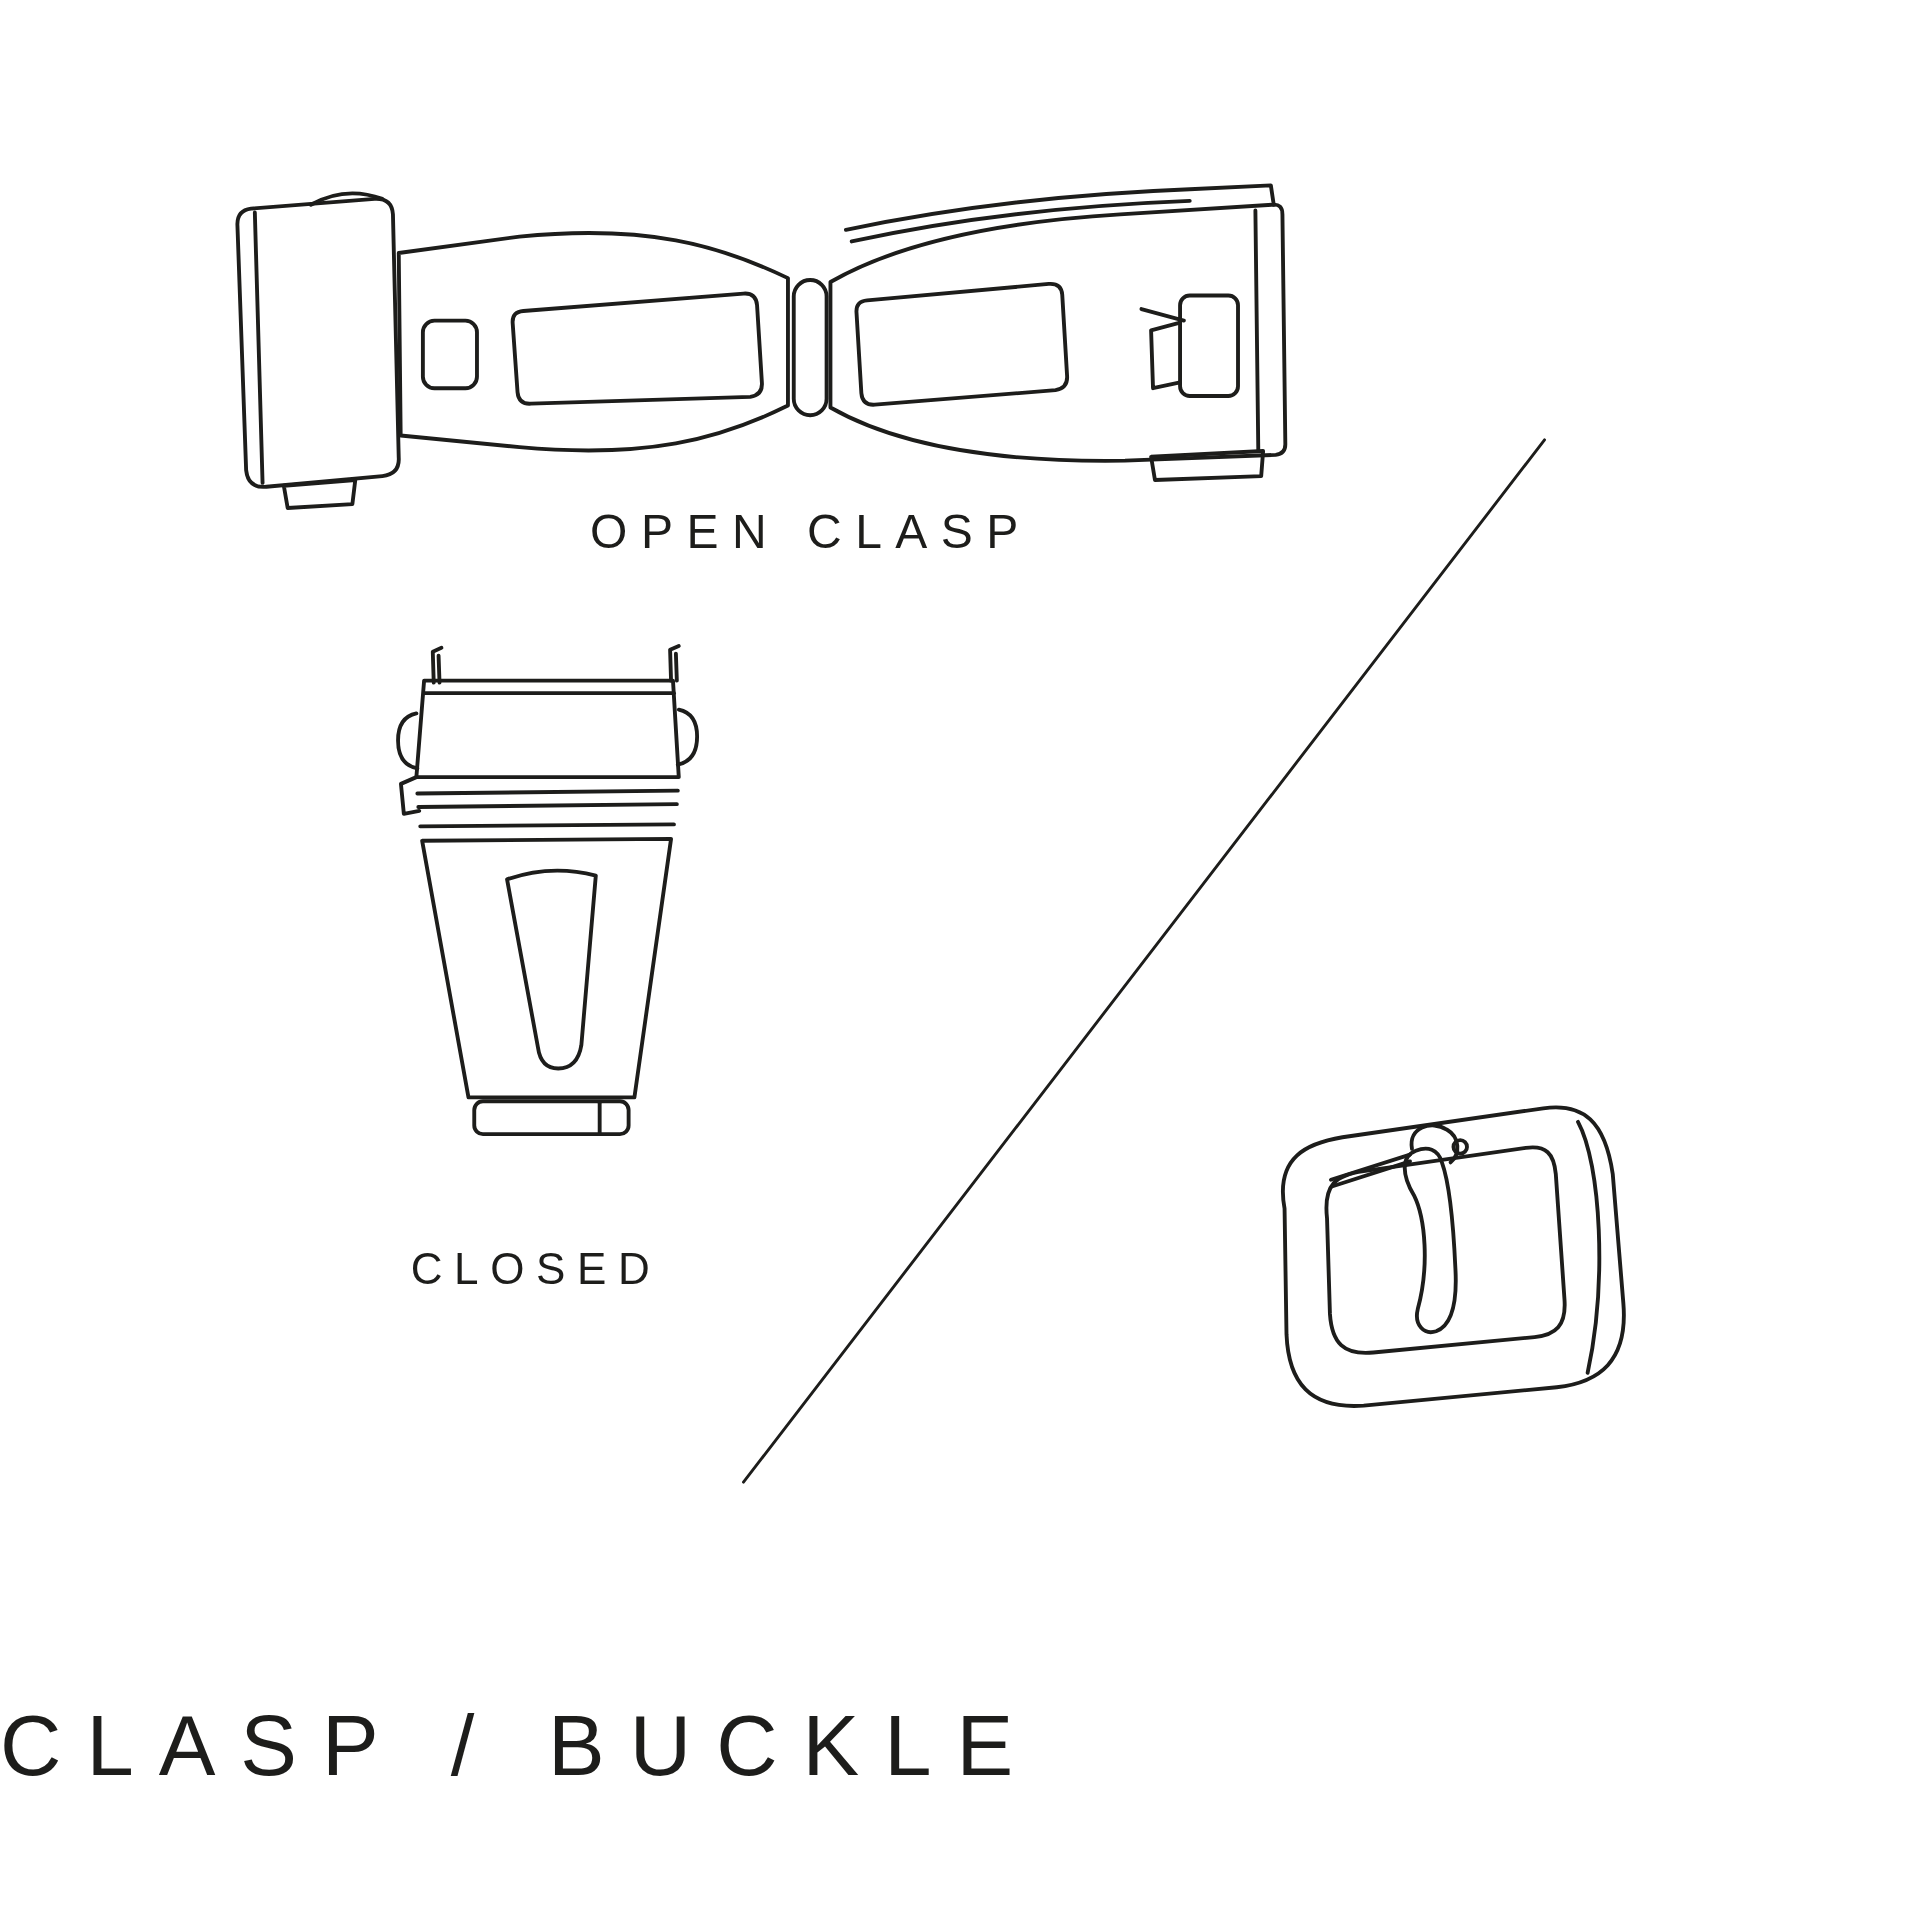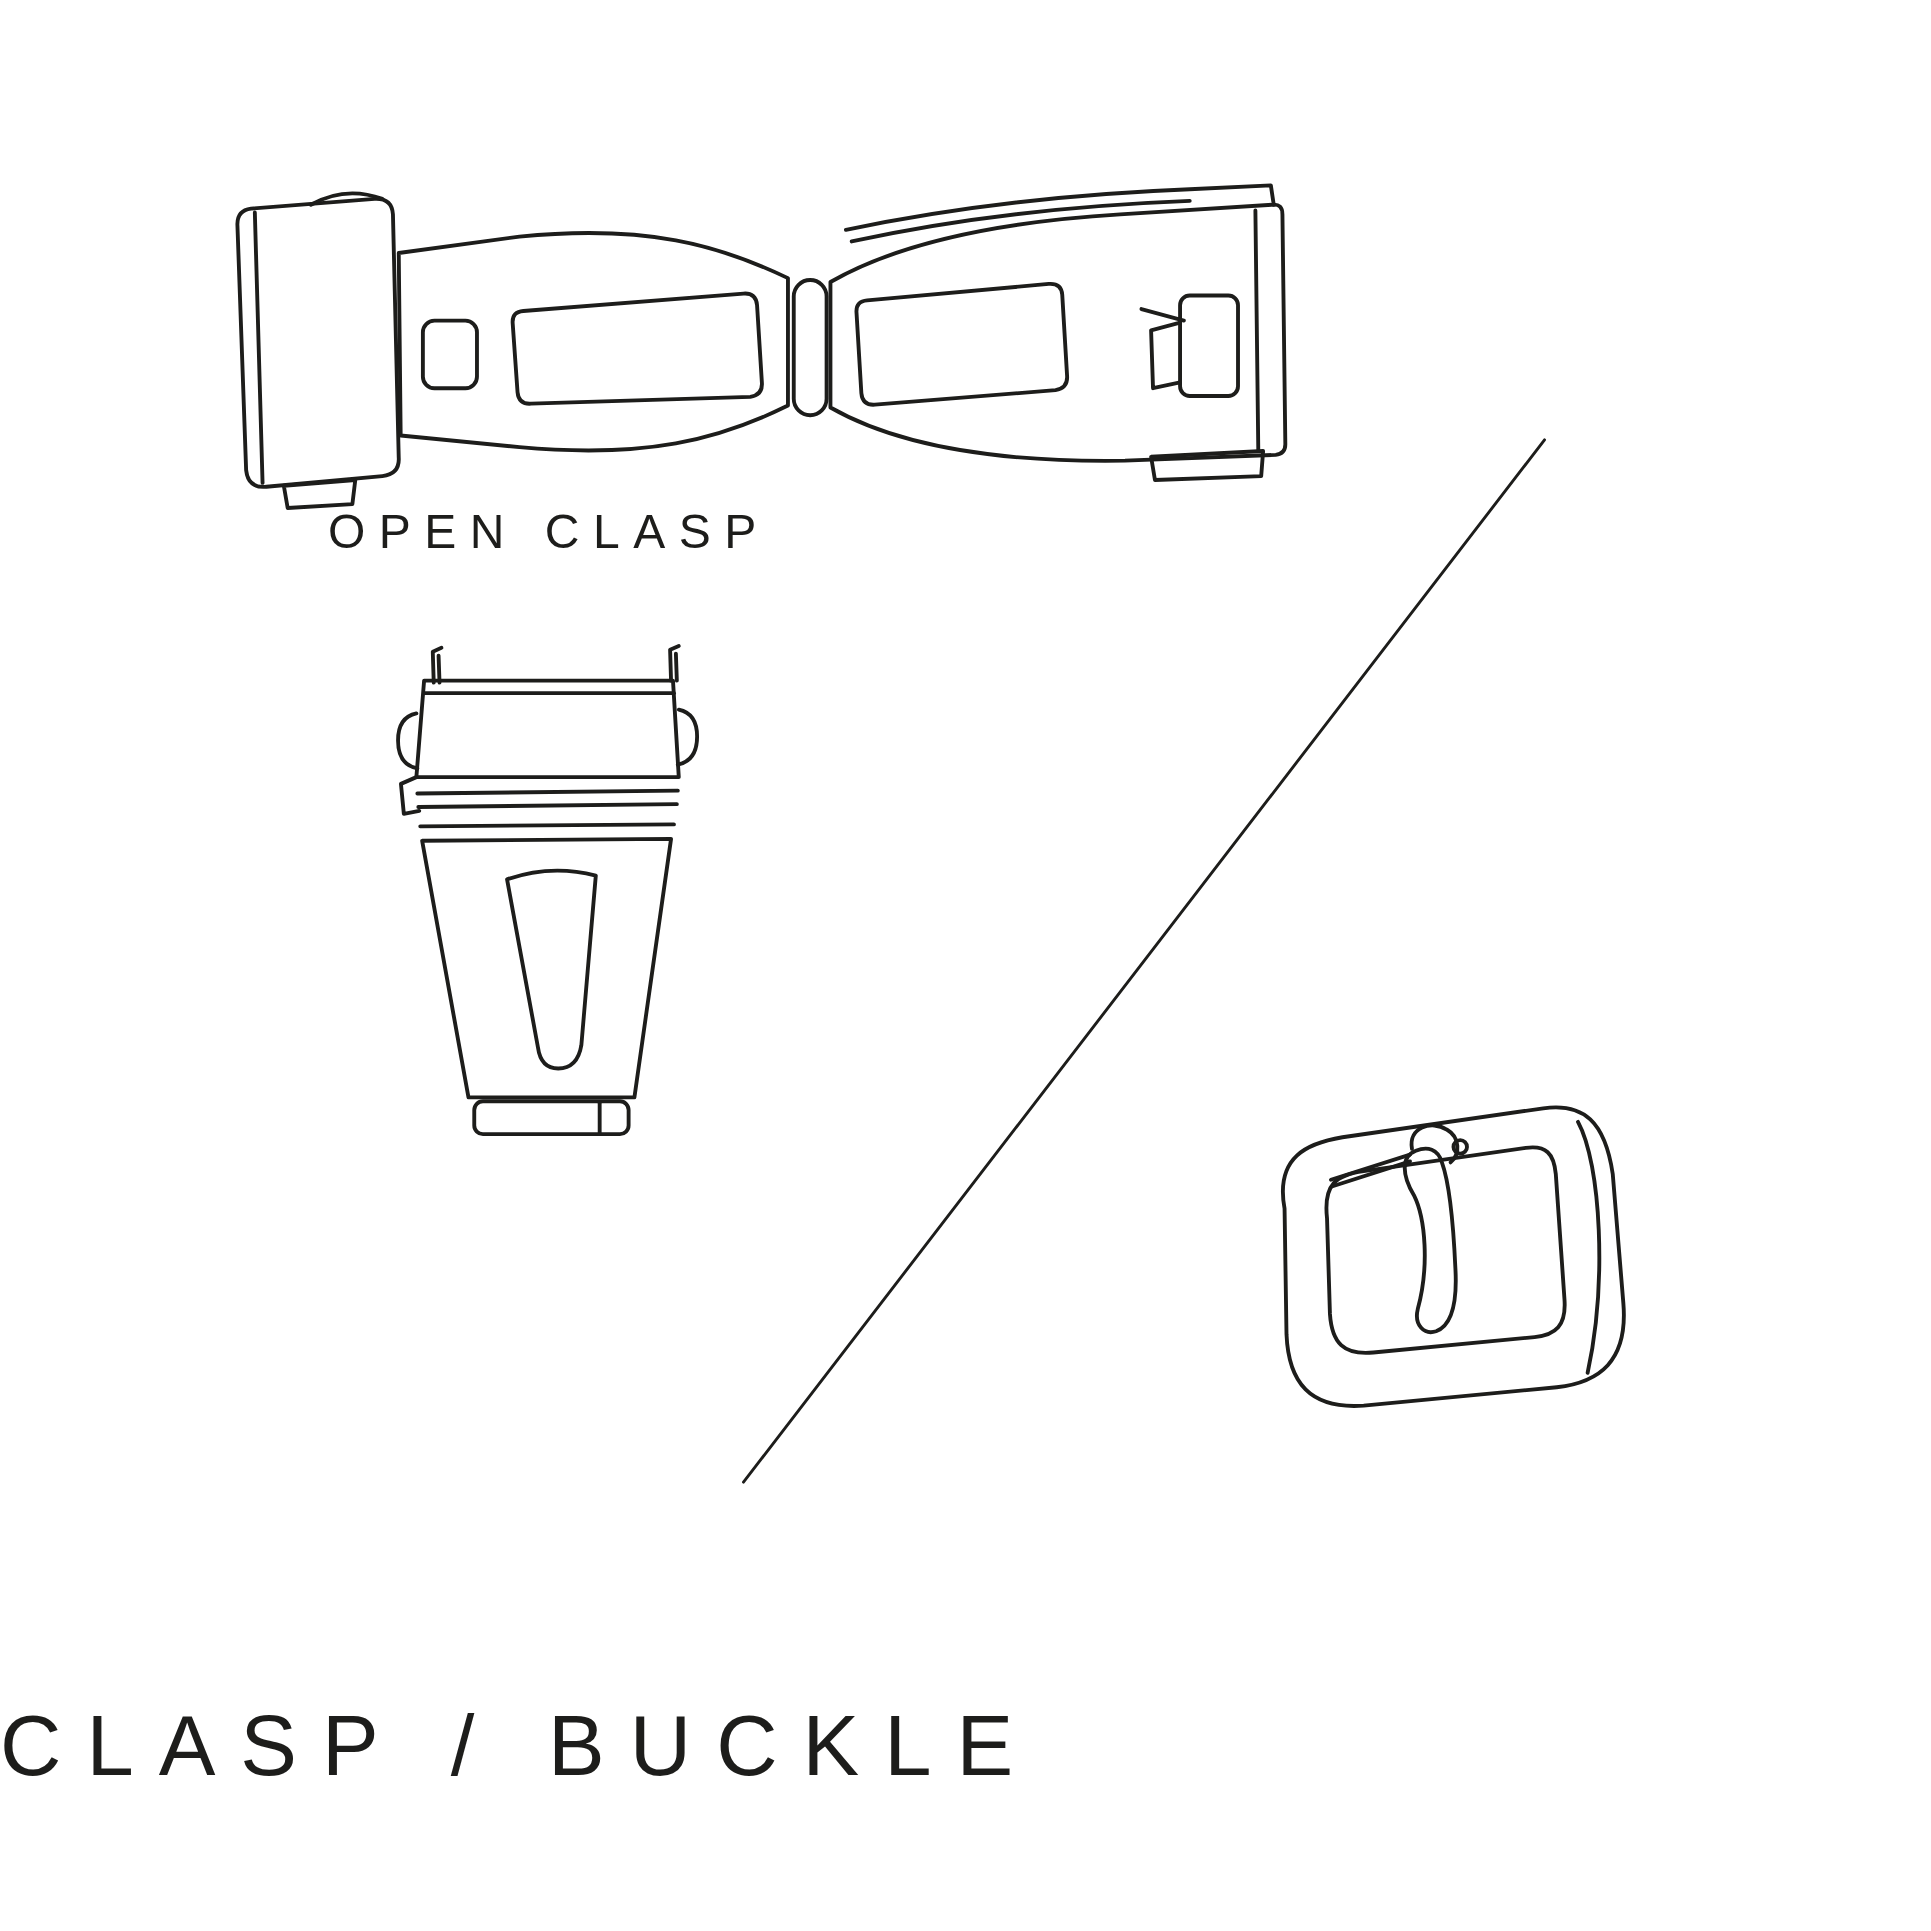--- a/index.html
+++ b/index.html
@@ -21,21 +21,21 @@
     position: absolute;
     color: var(--ink);
     fill: none;
     stroke: currentColor;
     stroke-width: 4;
     stroke-linecap: round;
     stroke-linejoin: round;
   }
   .label {
     position: absolute;
-    text-align: left;
+    text-align: center;
     color: var(--ink);
     font-weight: 400;
   }
   .label-open {
     left: 328px; top: 504px; width: 966px;
     font-size: 48px; letter-spacing: 13.5px;
   }
   .label-closed {
     left: 343px; top: 1244px; width: 386px;
     font-size: 44px; letter-spacing: 11.6px;
@@ -110,20 +110,21 @@
     <g>
       <path d="M52,216 L310,214 L272,482 L100,482 Z"></path>
       <path d="M140,256 Q185,240 232,252 L217,428 Q213,452 193,452 Q175,452 172,430 Z"></path>
     </g>
     <g>
       <rect x="106" y="486" width="160" height="34" rx="9"></rect>
       <path d="M236,488 L236,518"></path>
     </g>
   </svg>
 
+  <div class="label label-closed">CLOSED</div>
 
   <svg class="art art-divider" viewBox="0 0 860 1110" aria-hidden="true">
     <line x1="845" y1="15" x2="15" y2="1095" stroke-width="3"></line>
   </svg>
 
   <svg class="art art-buckle" viewBox="0 0 460 390" aria-hidden="true">
     <g>
       <path d="M70,132 C60,78 94,64 130,58 L338,28 C380,22 402,42 410,96 L421,230 C426,290 396,312 352,317 L152,336 C96,340 74,312 72,262 Z"></path>
       <path d="M114,142 C110,106 124,97 152,93 L320,69 C341,66 349,75 351,96 L360,226 C362,253 351,263 329,265 L162,281 C131,284 119,271 117,241 Z"></path>
       <path d="M374,42 C398,86 404,210 384,302"></path>

